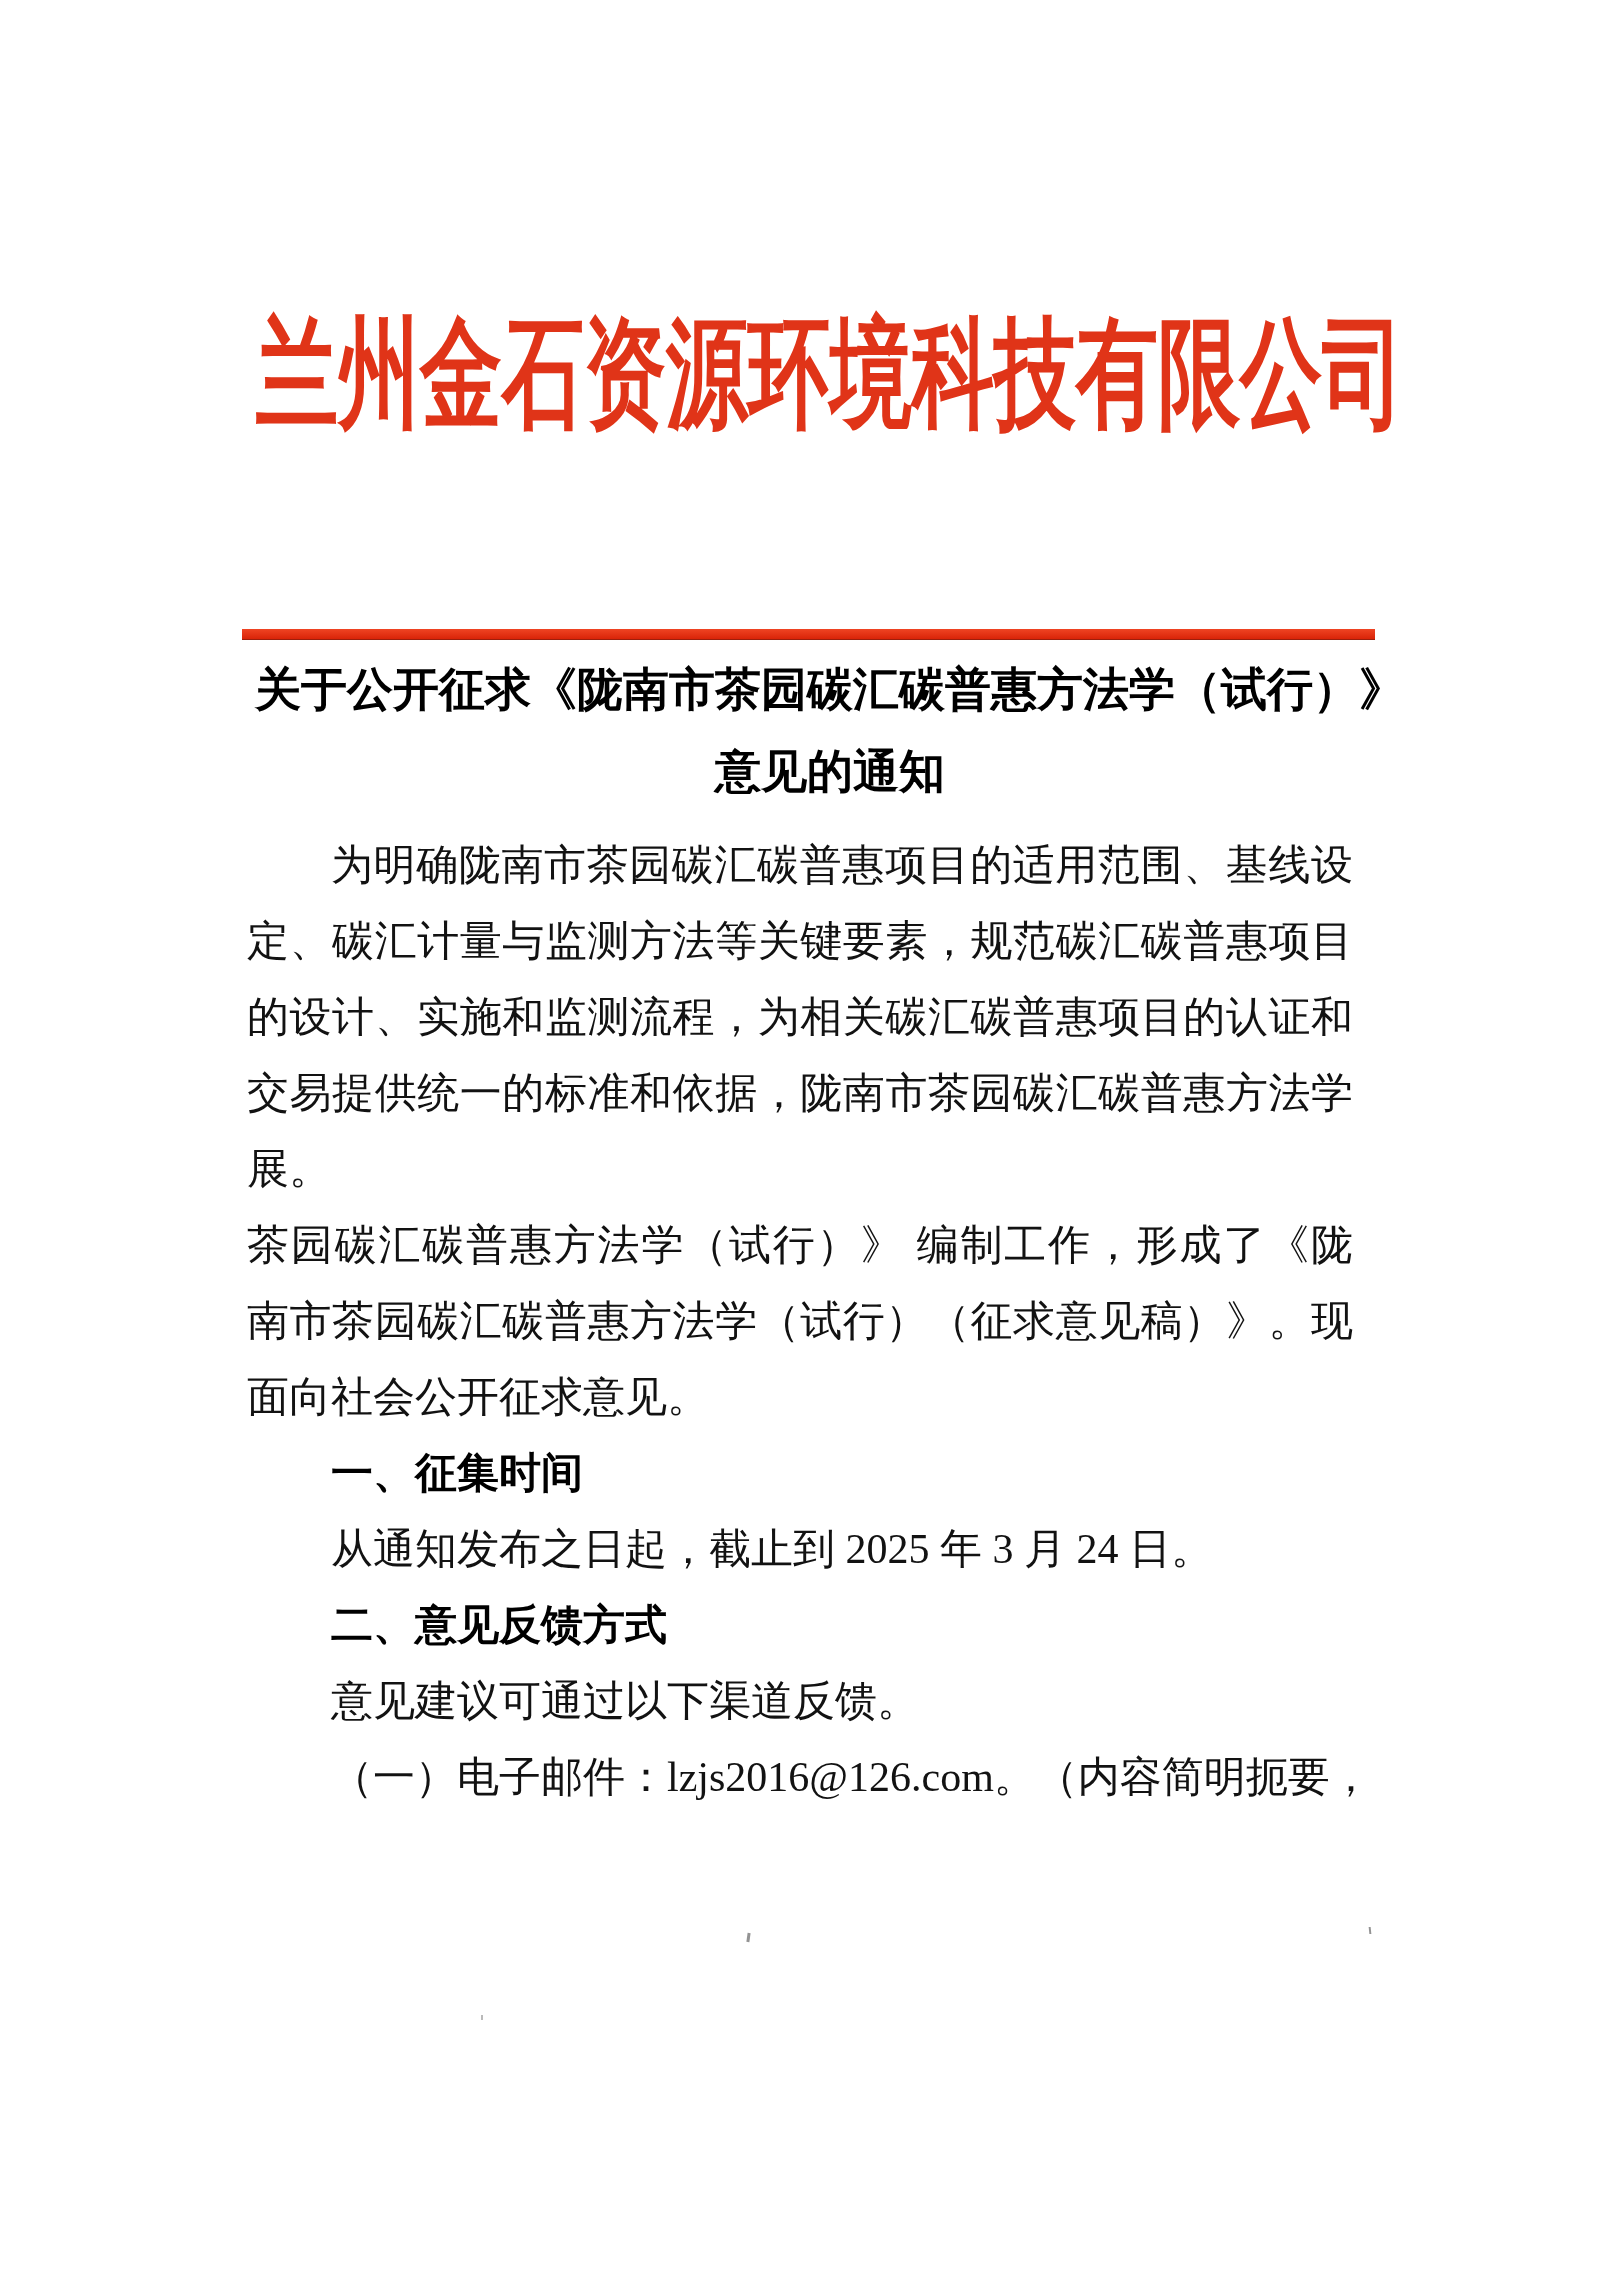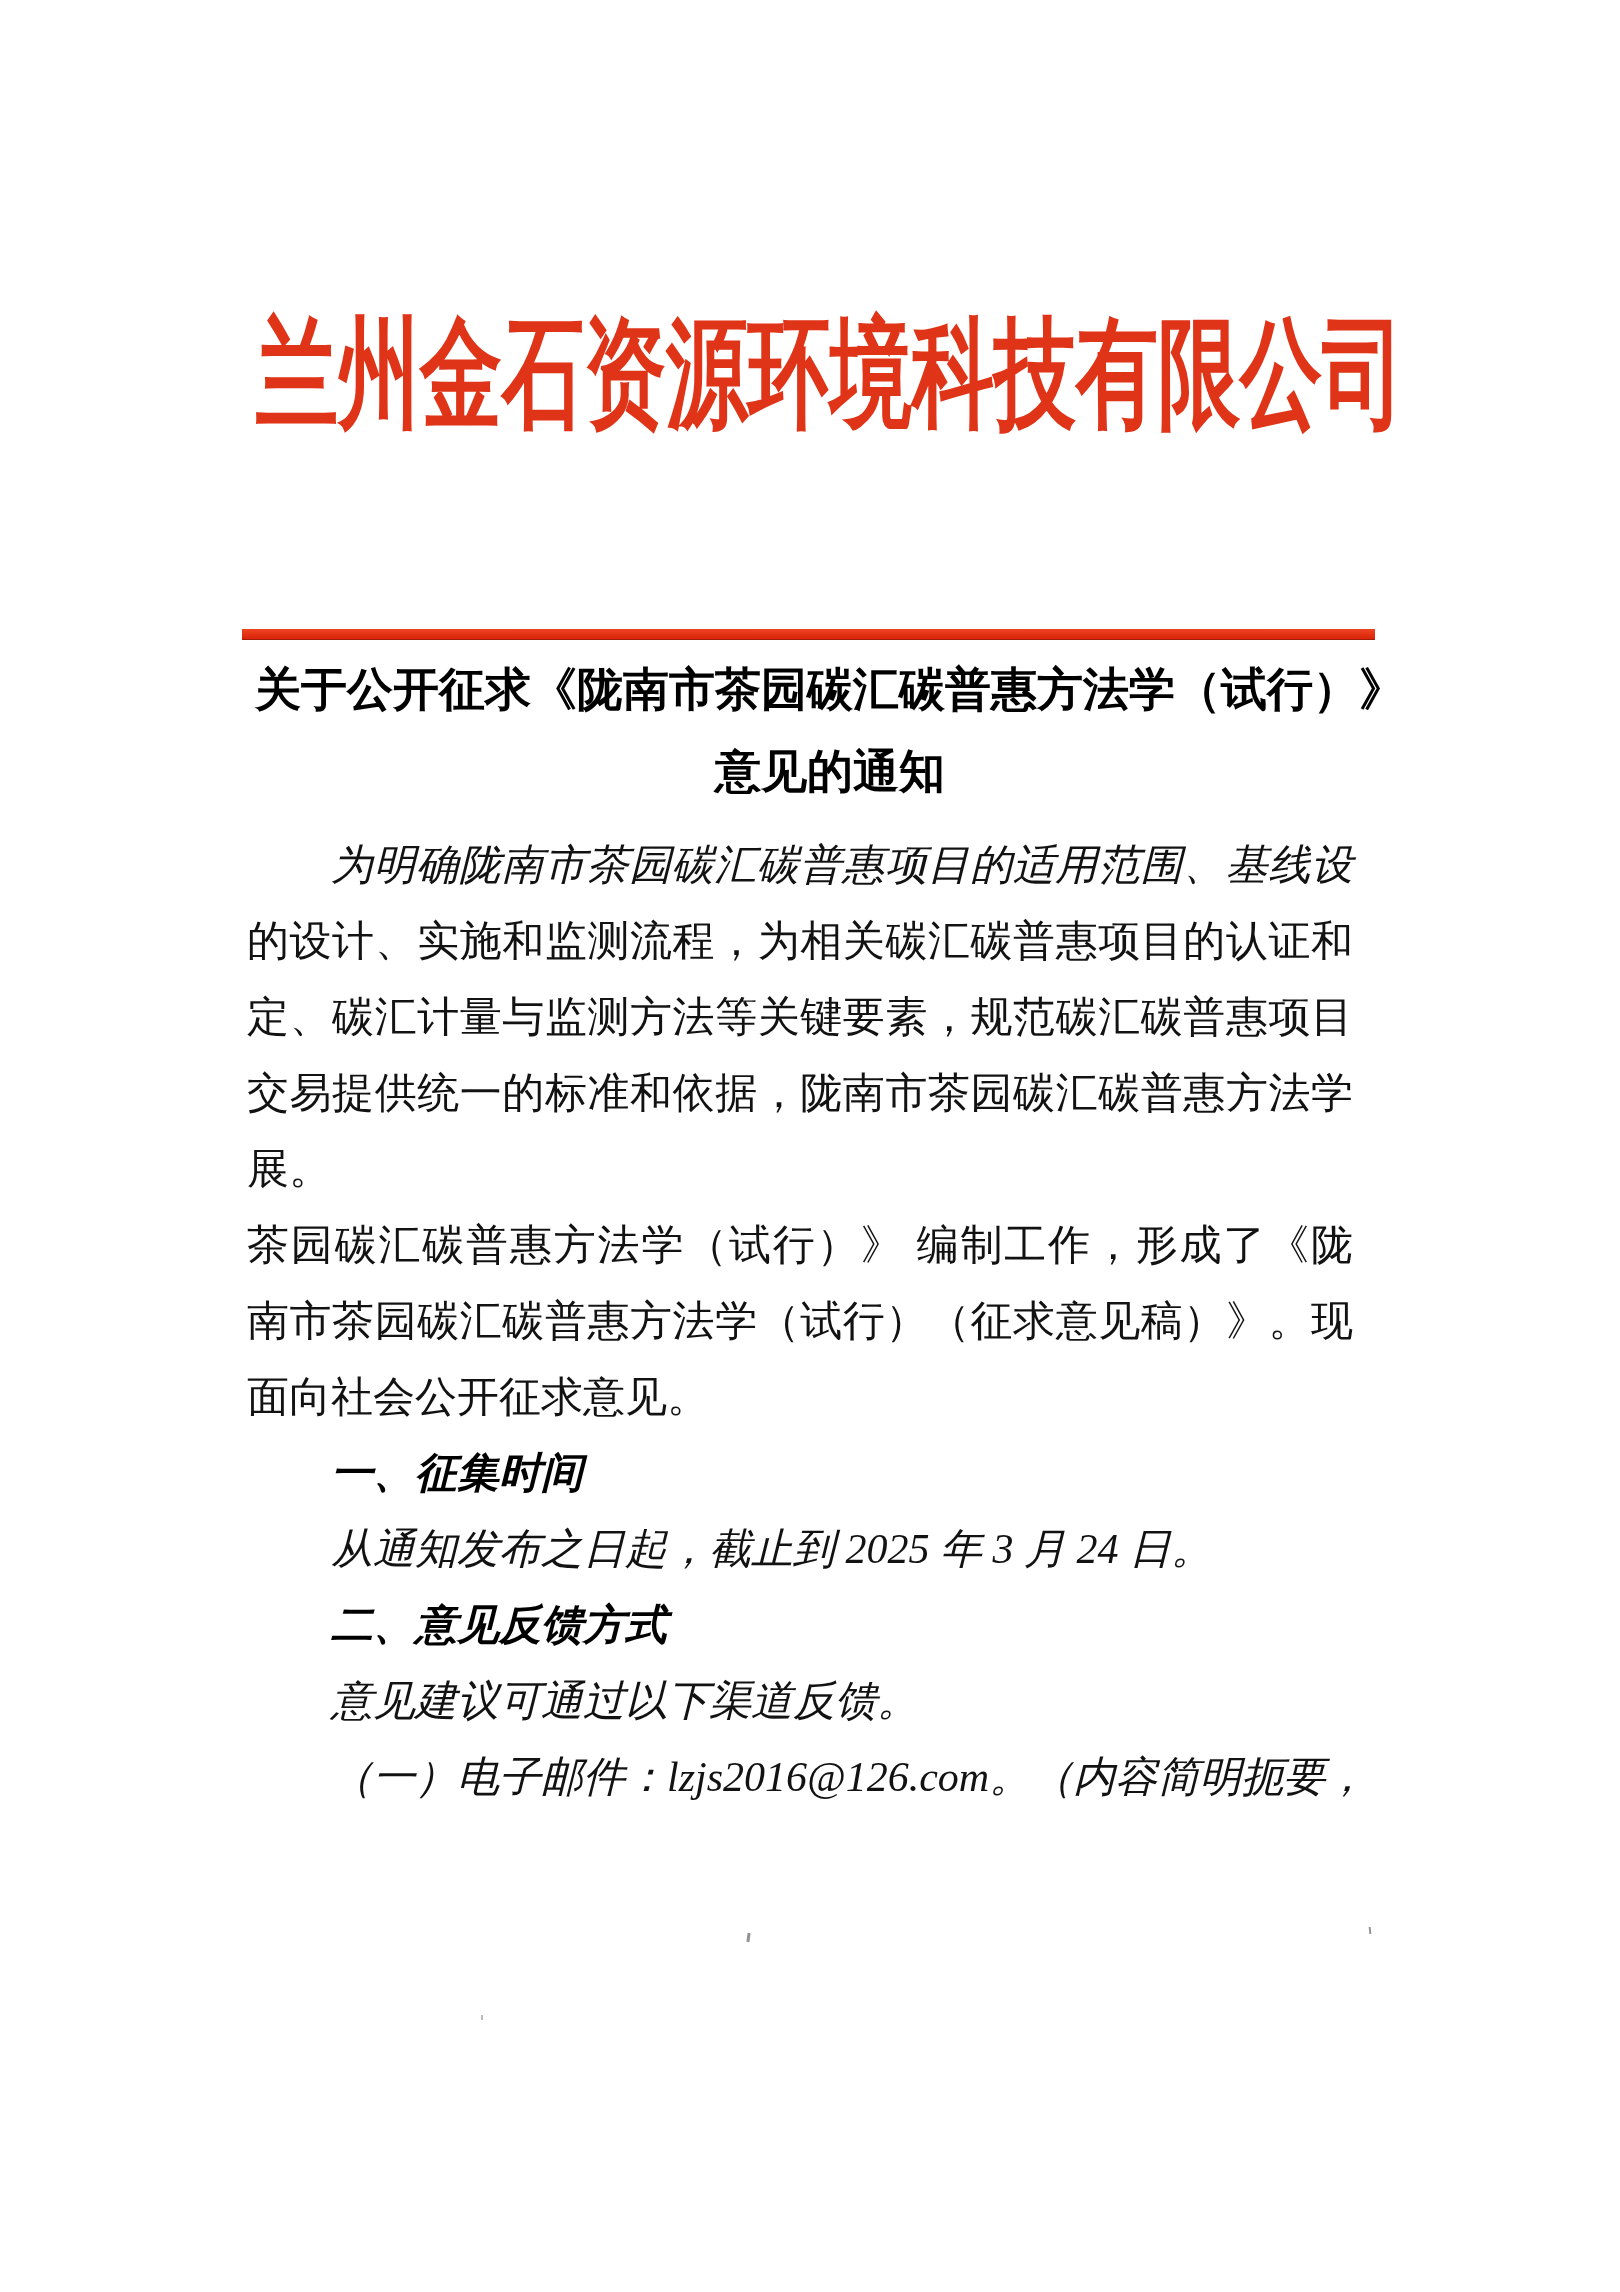--- a/index.html
+++ b/index.html
@@ -51,21 +51,21 @@
     position:absolute;
     top:827px;left:247px;
     width:1106px;
     font-size:42px;
     line-height:76px;
   }
   .line{
     white-space:nowrap;
     height:76px;
   }
-  .indent{padding-left:84px;font-style:italic;}
+  .indent{padding-left:84px;}
   .justify{
     text-align:justify;
     text-align-last:justify;
     text-justify:distribute;
   }
   .heading{
     font-family:"Liberation Sans","DejaVu Sans",sans-serif;
     font-weight:700;
     color:#000;
   }
@@ -88,22 +88,22 @@
 
   <div class="red-rule"></div>
 
   <div class="doc-title">
     <div>关于公开征求《陇南市茶园碳汇碳普惠方法学（试行）》</div>
     <div>意见的通知</div>
   </div>
 
   <div class="body-block">
     <div class="line indent justify">为明确陇南市茶园碳汇碳普惠项目的适用范围、基线设</div>
+    <div class="line justify">定、碳汇计量与监测方法等关键要素，规范碳汇碳普惠项目</div>
     <div class="line justify">的设计、实施和监测流程，为相关碳汇碳普惠项目的认证和</div>
-    <div class="line justify">定、碳汇计量与监测方法等关键要素，规范碳汇碳普惠项目</div>
     <div class="line justify">交易提供统一的标准和依据，陇南市茶园碳汇碳普惠方法学</div>
     <div class="line">展。</div>
     <div class="line justify">茶园碳汇碳普惠方法学（试行）》 编制工作，形成了《陇</div>
     <div class="line justify">南市茶园碳汇碳普惠方法学（试行）（征求意见稿）》。现</div>
     <div class="line">面向社会公开征求意见。</div>
     <div class="line indent heading">一、征集时间</div>
     <div class="line indent">从通知发布之日起，截止到 2025 年 3 月 24 日。</div>
     <div class="line indent heading">二、意见反馈方式</div>
     <div class="line indent">意见建议可通过以下渠道反馈。</div>
     <div class="line indent">（一）电子邮件：lzjs2016@126.com。（内容简明扼要，</div>

